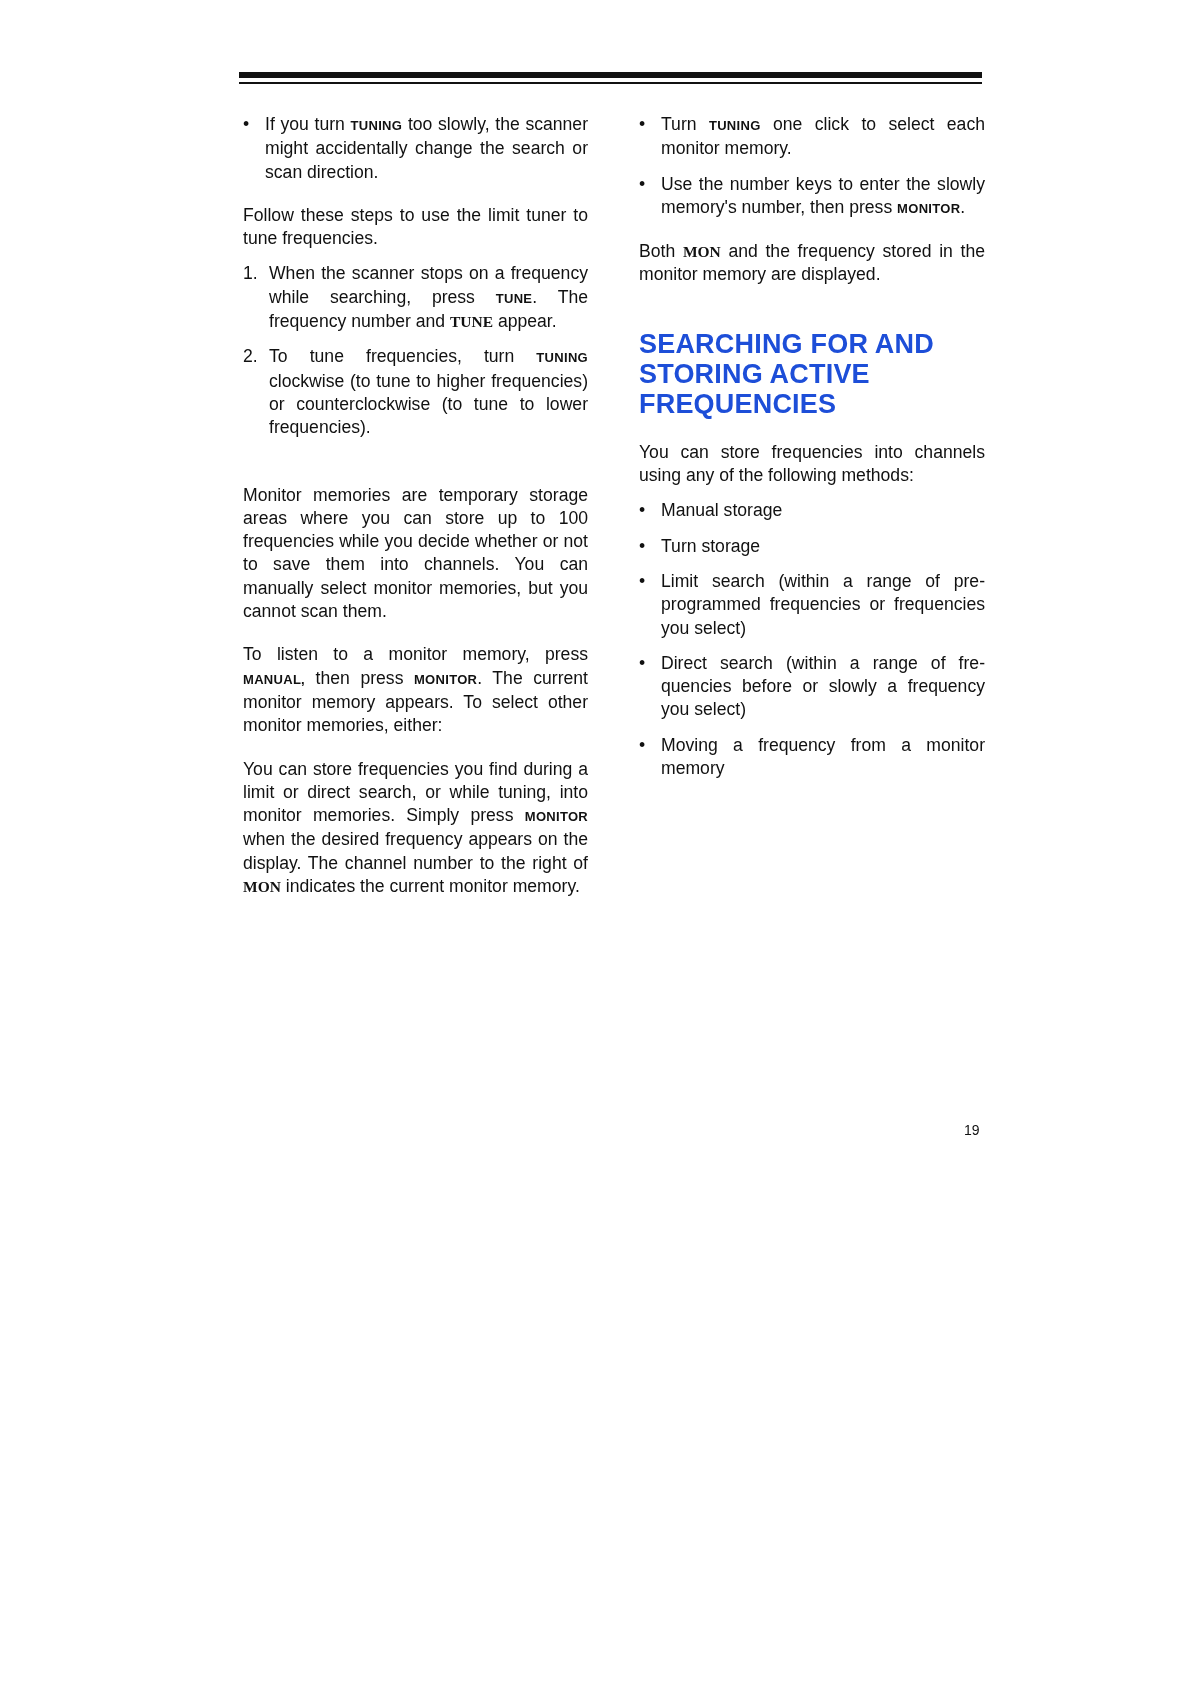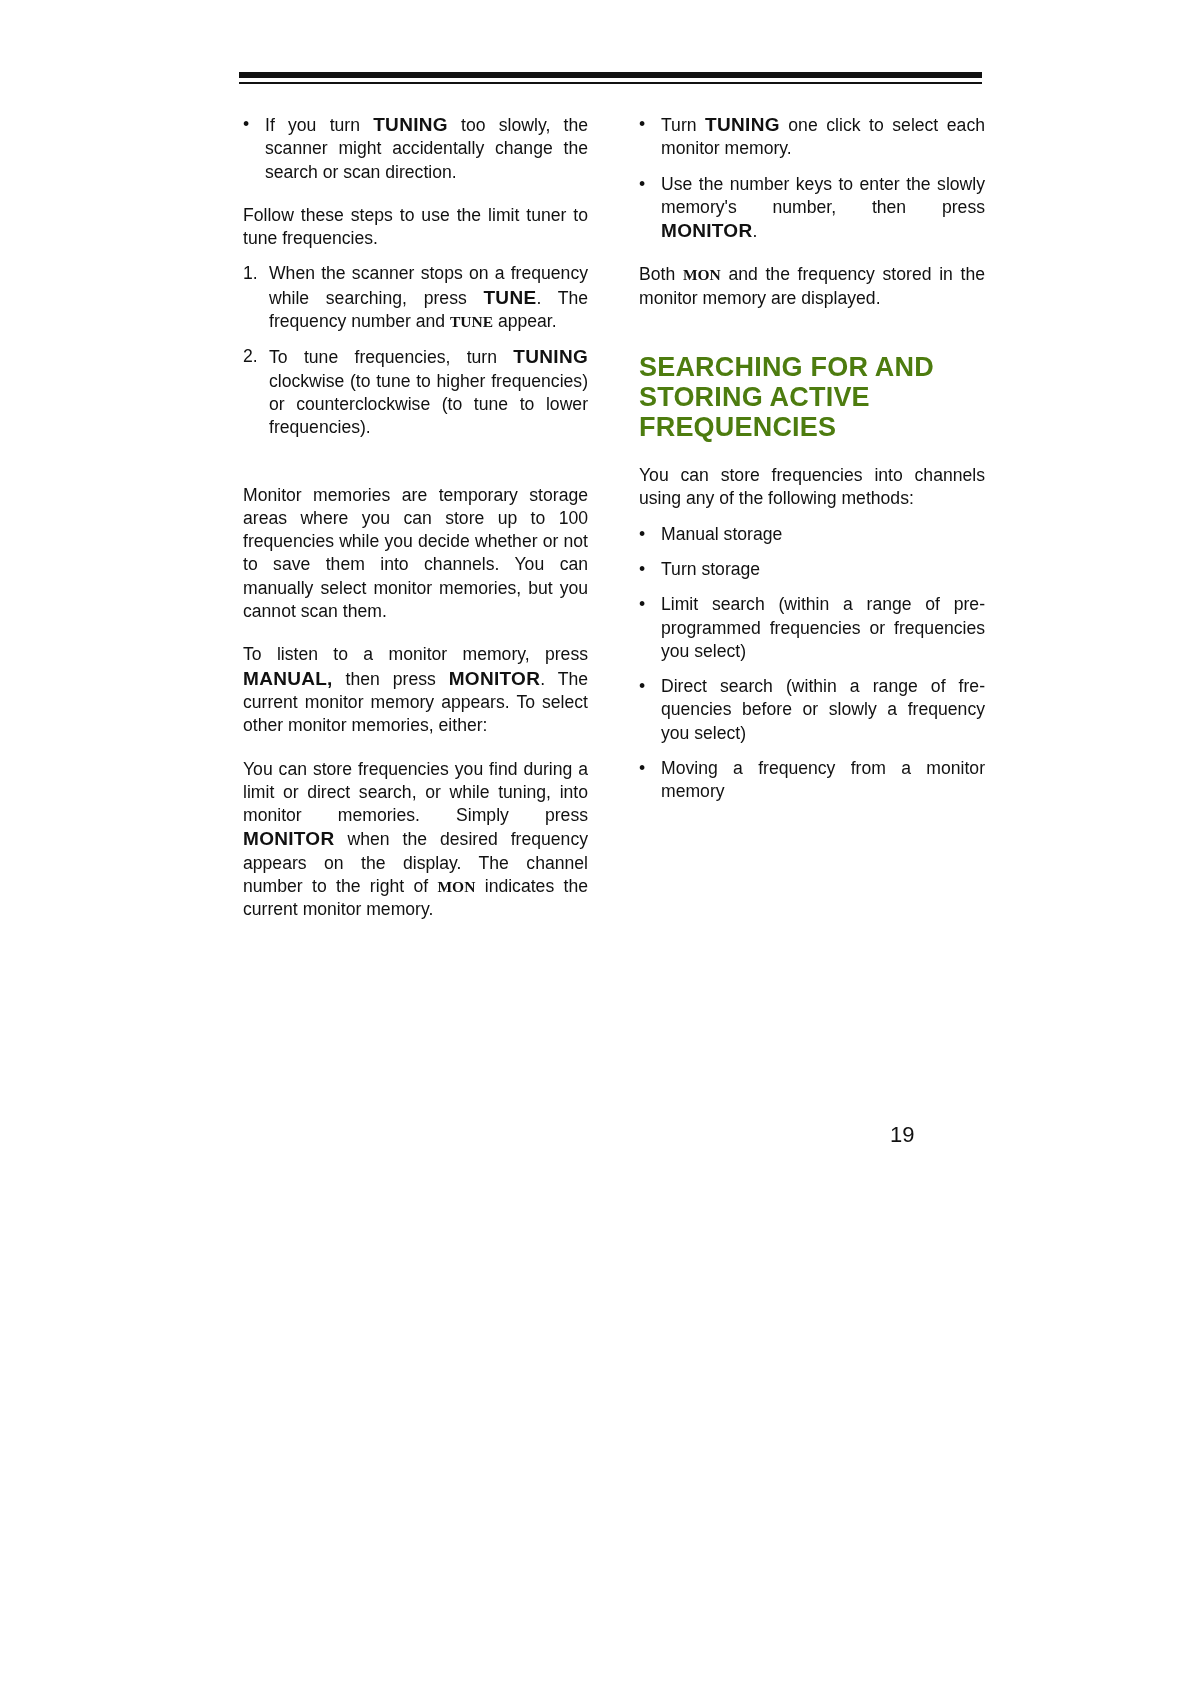--- a/index.html
+++ b/index.html
@@ -15,27 +15,27 @@
   p { margin: 0; text-align: justify; }
   .para { margin-bottom: 20px; }
 
   .bullet { position: relative; padding-left: 22px; margin-bottom: 12px; text-align: justify; }
   .bullet .dot { position: absolute; left: 0; top: 0; }
   .bullet .txt { display: block; text-align: justify; }
 
   .step { position: relative; padding-left: 26px; margin-bottom: 12px; text-align: justify; }
   .step .num { position: absolute; left: 0; top: 0; }
 
-  .key { font-weight: bold; font-size: 19px; letter-spacing: 0.3px; }
+  .key { font-weight: bold; font-size: 13px; letter-spacing: 0.3px; }
   .lcd { font-family: "Liberation Serif", serif; font-weight: bold; font-size: 15.5px; }
 
   h2 { font-family: "Liberation Sans", sans-serif; font-weight: bold; font-size: 27px;
-       line-height: 30px; margin: 0 0 22px 0; letter-spacing: 0.2px; color: #4d7c0f; }
+       line-height: 30px; margin: 0 0 22px 0; letter-spacing: 0.2px; color: #1d4ed8; }
 
-  .page-number { position: absolute; left: 890px; top: 1122px; font-size: 22px; }
+  .page-number { position: absolute; left: 964px; top: 1122px; font-size: 14px; }
 </style>
 </head>
 <body>
 
 <div class="rule-thick"></div>
 <div class="rule-thin"></div>
 
 <div class="col col-left">
 
   <div class="bullet" style="margin-bottom:20px;">

